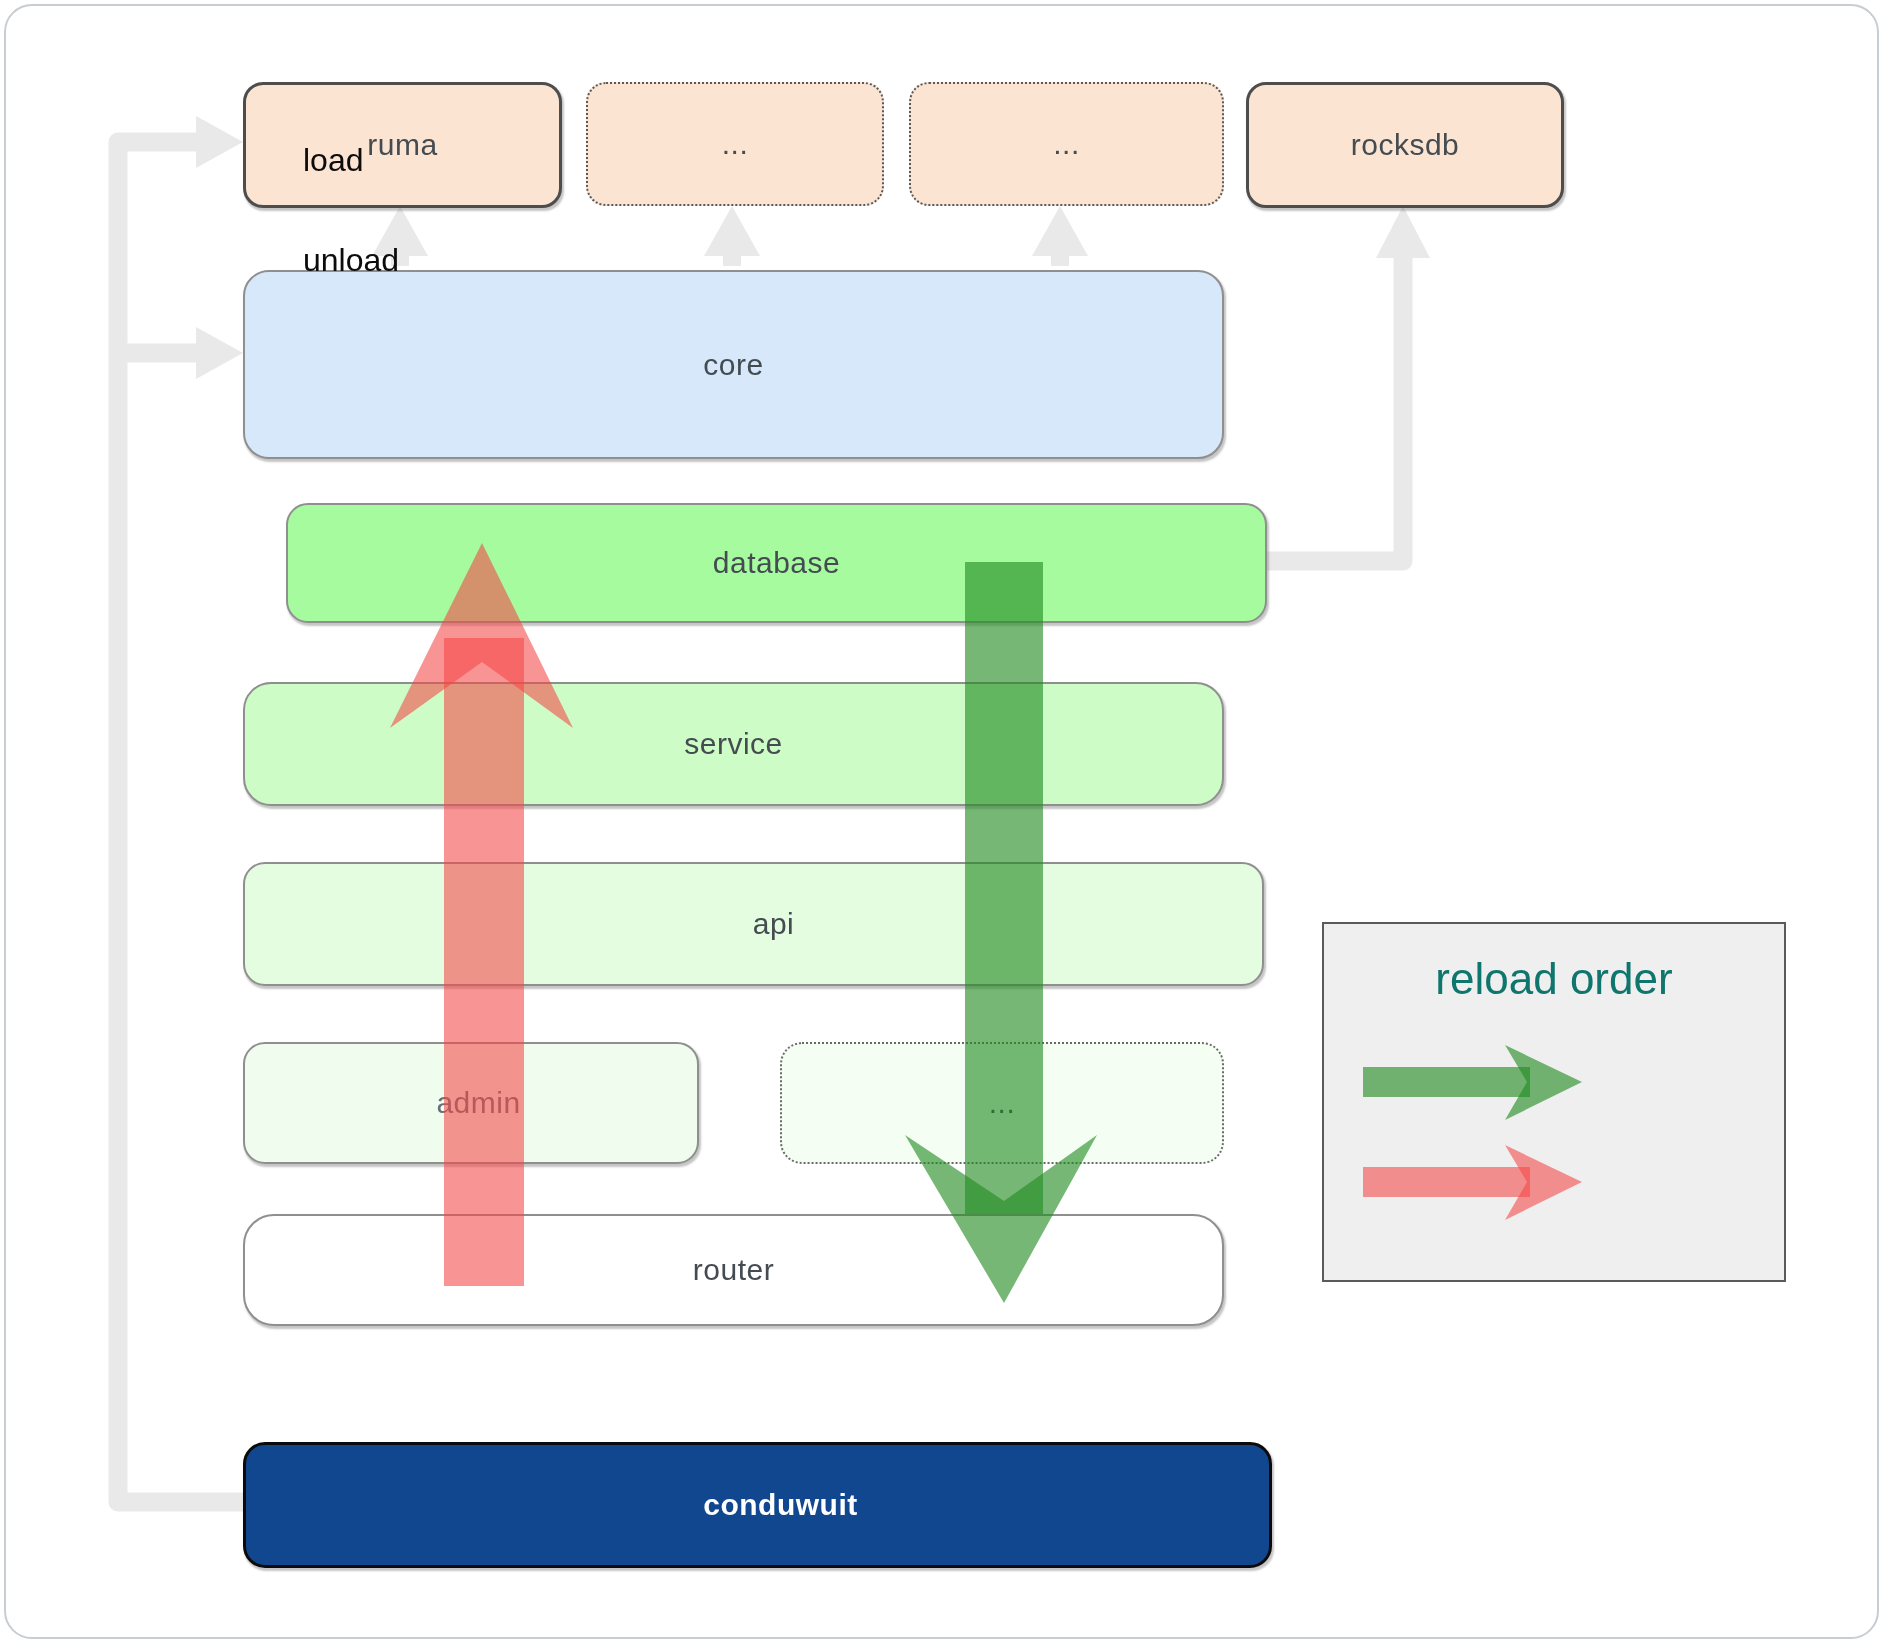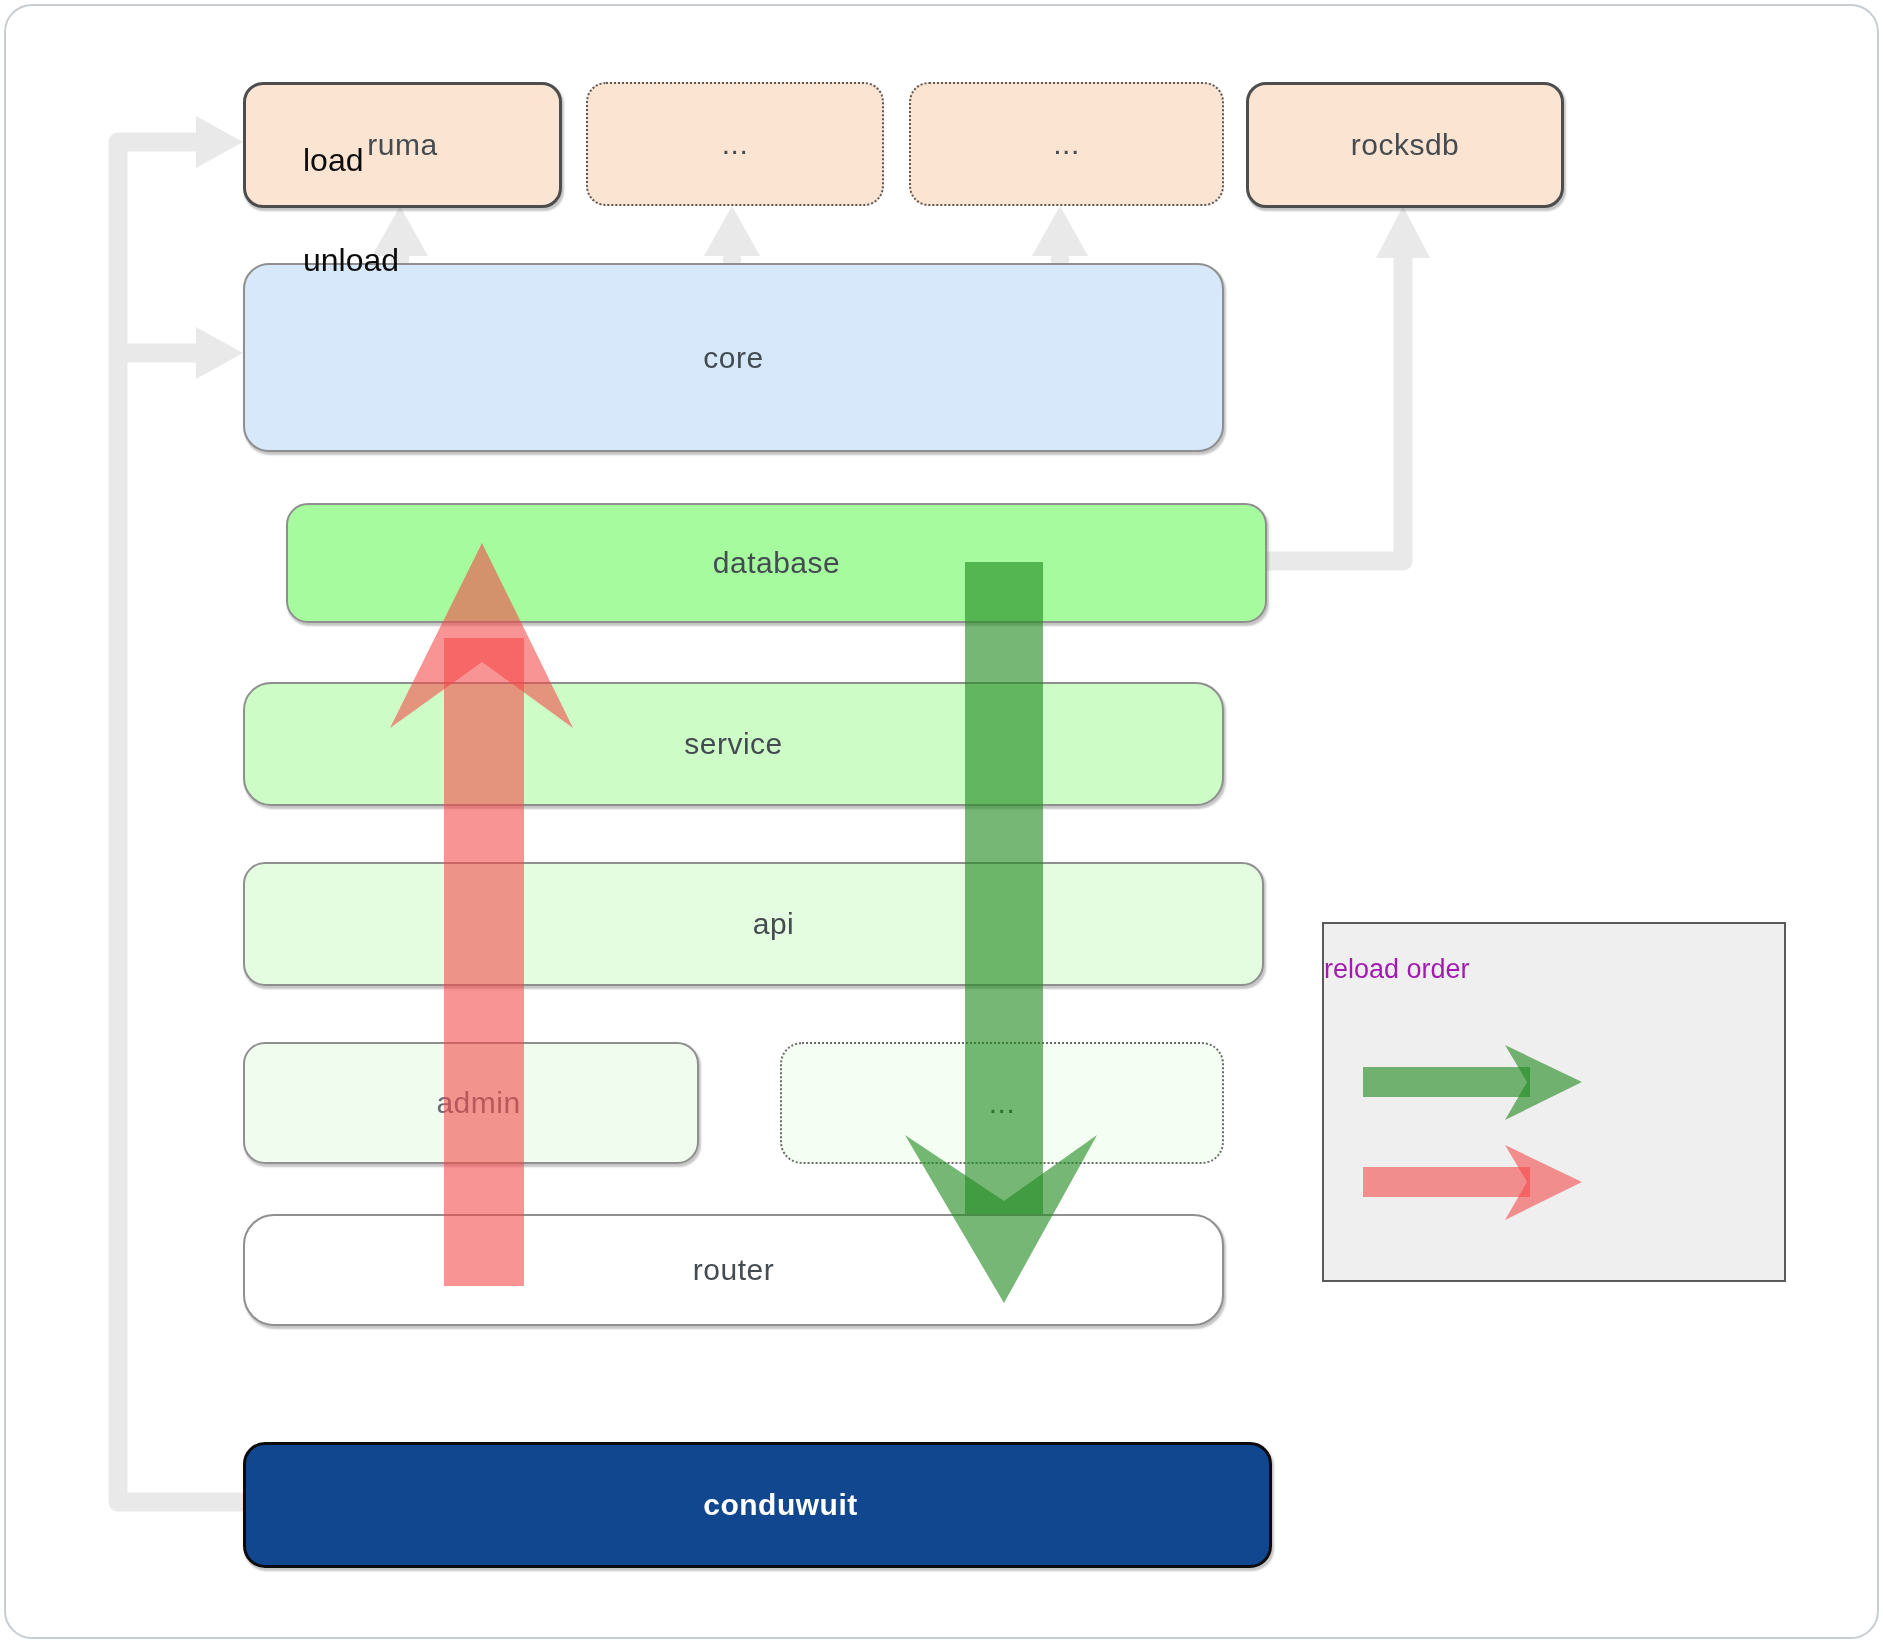--- a/index.html
+++ b/index.html
@@ -27,22 +27,22 @@
   .box.api{background:var(--c-api_green);}
   .box.admin{background:var(--c-admin_green);color:#667077;}
   .box.admin-dotted{background:#f5fef3;border:2px dotted #6a6a6a;box-shadow:none;color:#3f464c;}
   .box.router{background:#ffffff;border-radius:31px;}
   .box.conduwuit{background:var(--c-conduwuit_navy);border:3px solid #0b0b0b;color:#ffffff;font-weight:bold;padding-left:46px;}
   .legend{
     position:absolute;z-index:2;left:1322px;top:922px;width:464px;height:360px;
     background:var(--c-legend_bg);border:2px solid #5a5a5a;box-sizing:border-box;
   }
   .legend-title{
-    position:absolute;left:0;top:30px;width:100%;
-    font-size:27px;color:#a21caf;
+    position:absolute;left:0;top:30px;width:100%;text-align:center;
+    font-size:44px;color:#0f766e;
   }
   .legend-label{
     position:absolute;font-size:32px;color:#0c0c0c;
   }
   .legend-label.load{left:303px;top:142px;}
   .legend-label.unload{left:303px;top:242px;}
 </style>
 </head>
 <body>
 
@@ -75,21 +75,21 @@
   <div class="box peach-dotted" style="left:586px;top:82px;width:294px;height:120px;">
     <span>...</span>
   </div>
   <div class="box peach-dotted" style="left:909px;top:82px;width:311px;height:120px;">
     <span>...</span>
   </div>
   <div class="box peach" style="left:1246px;top:82px;width:312px;height:120px;">
     <span>rocksdb</span>
   </div>
 
-  <div class="box core" style="left:243px;top:263px;width:977px;height:185px;">
+  <div class="box core" style="left:243px;top:270px;width:977px;height:185px;">
     <span>core</span>
   </div>
   <div class="box database" style="left:243px;top:503px;width:977px;height:116px;">
     <span>database</span>
   </div>
   <div class="box service" style="left:243px;top:682px;width:977px;height:120px;border-radius:28px;">
     <span>service</span>
   </div>
   <div class="box api" style="left:243px;top:862px;width:977px;height:120px;padding-left:40px;">
     <span>api</span>

